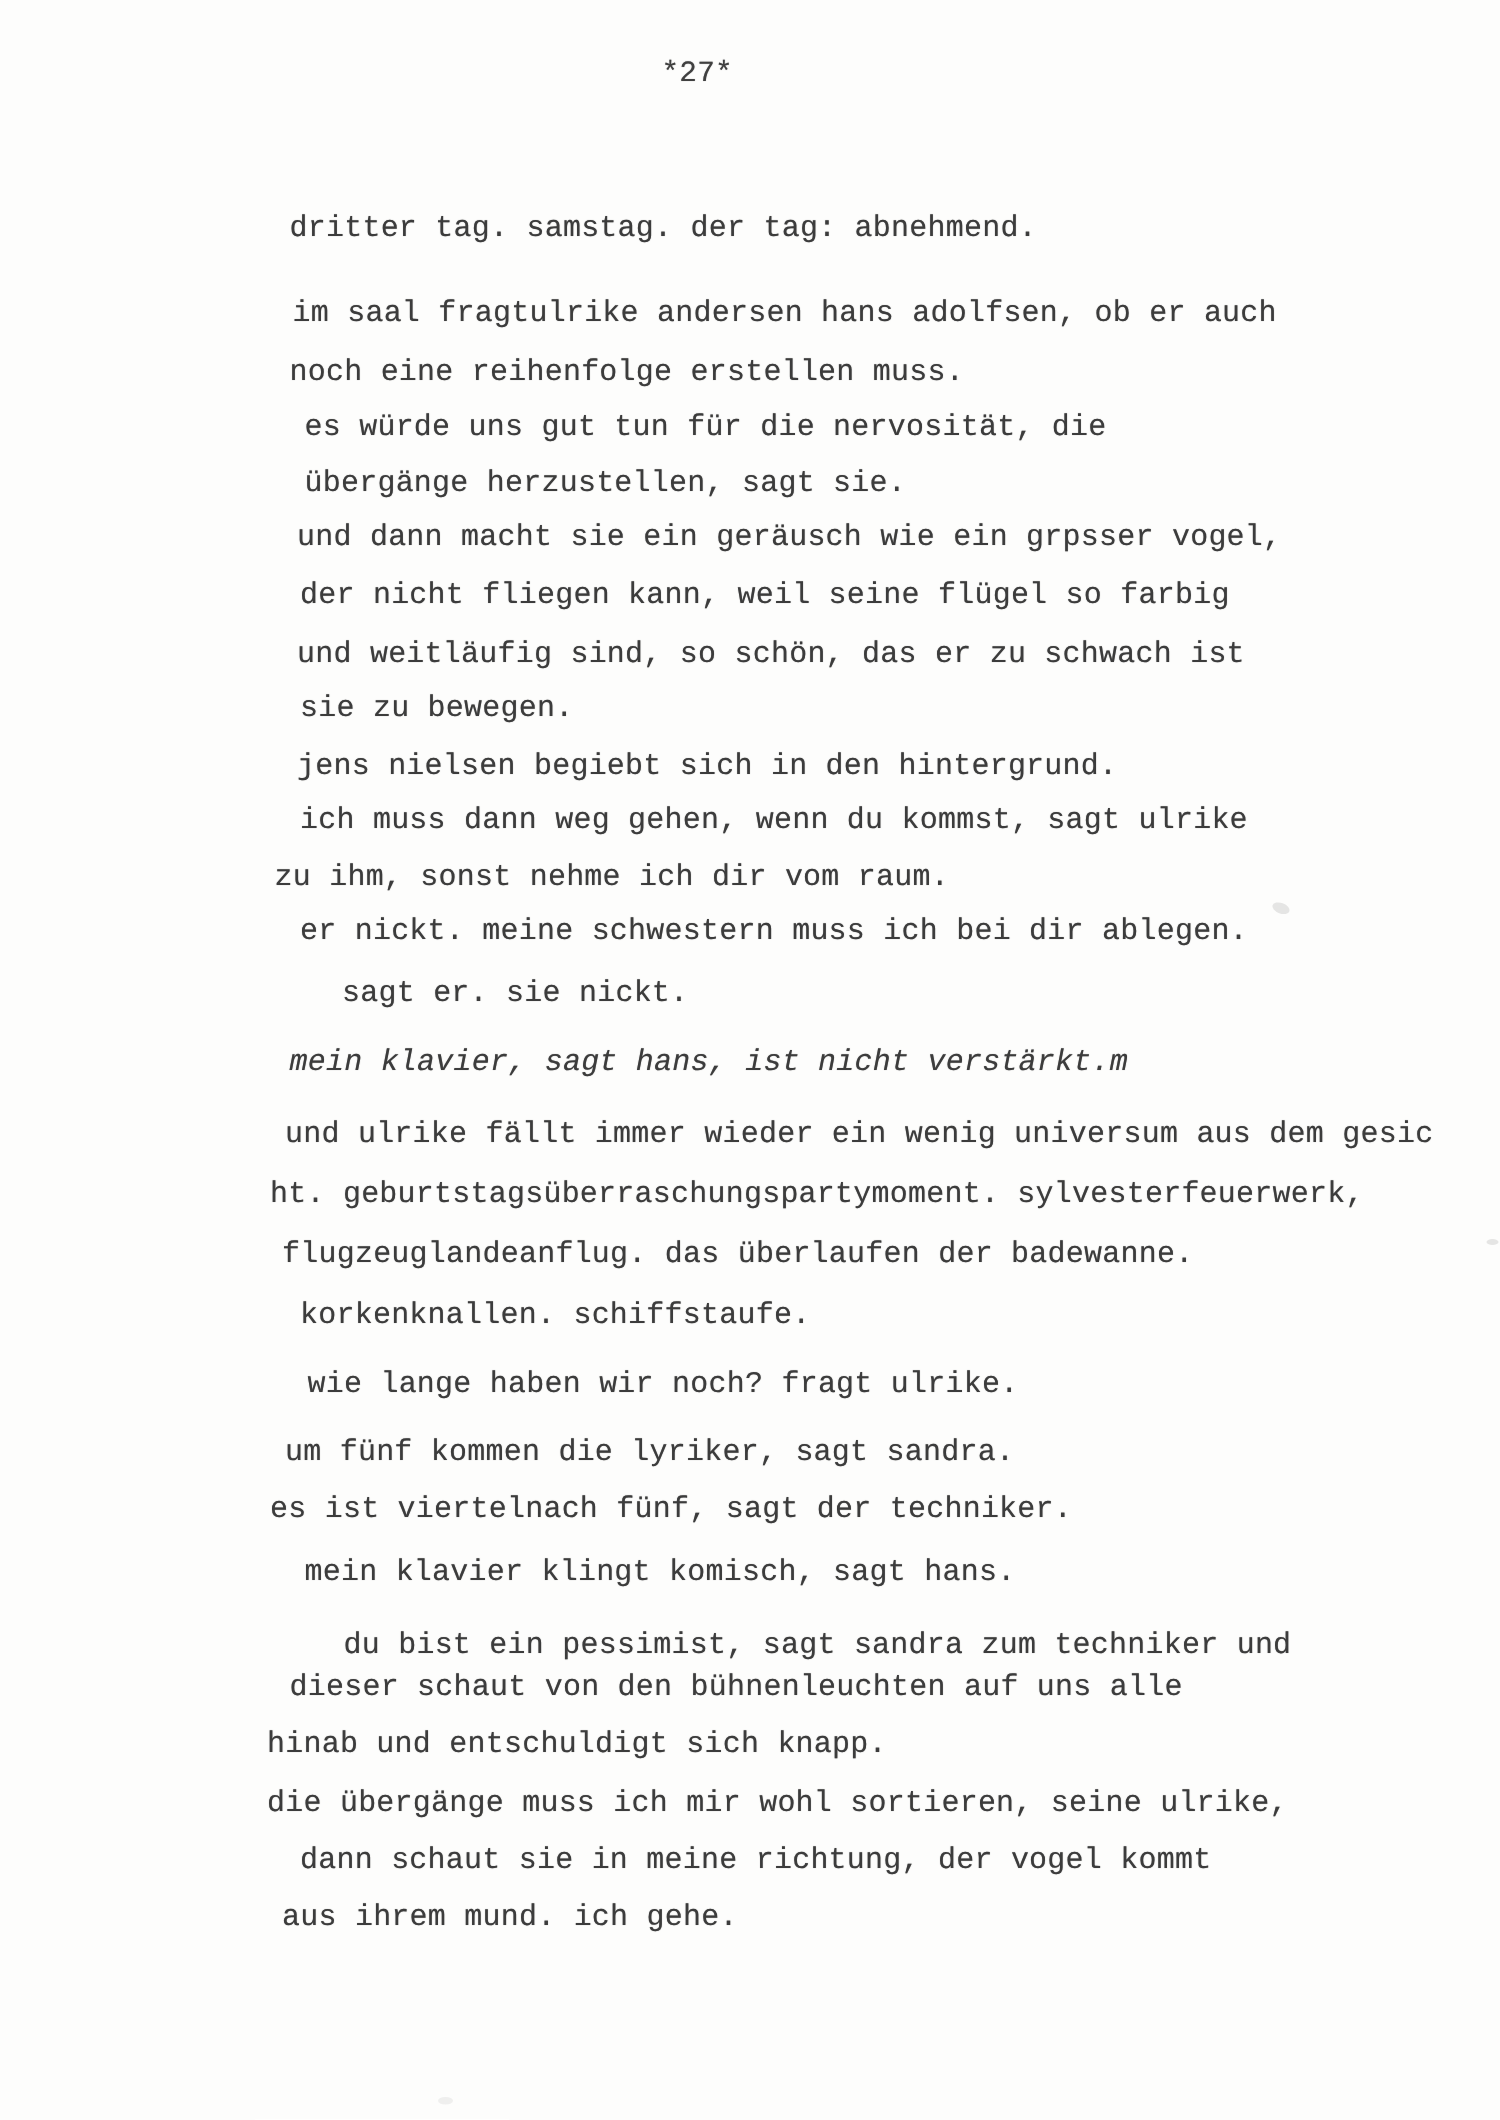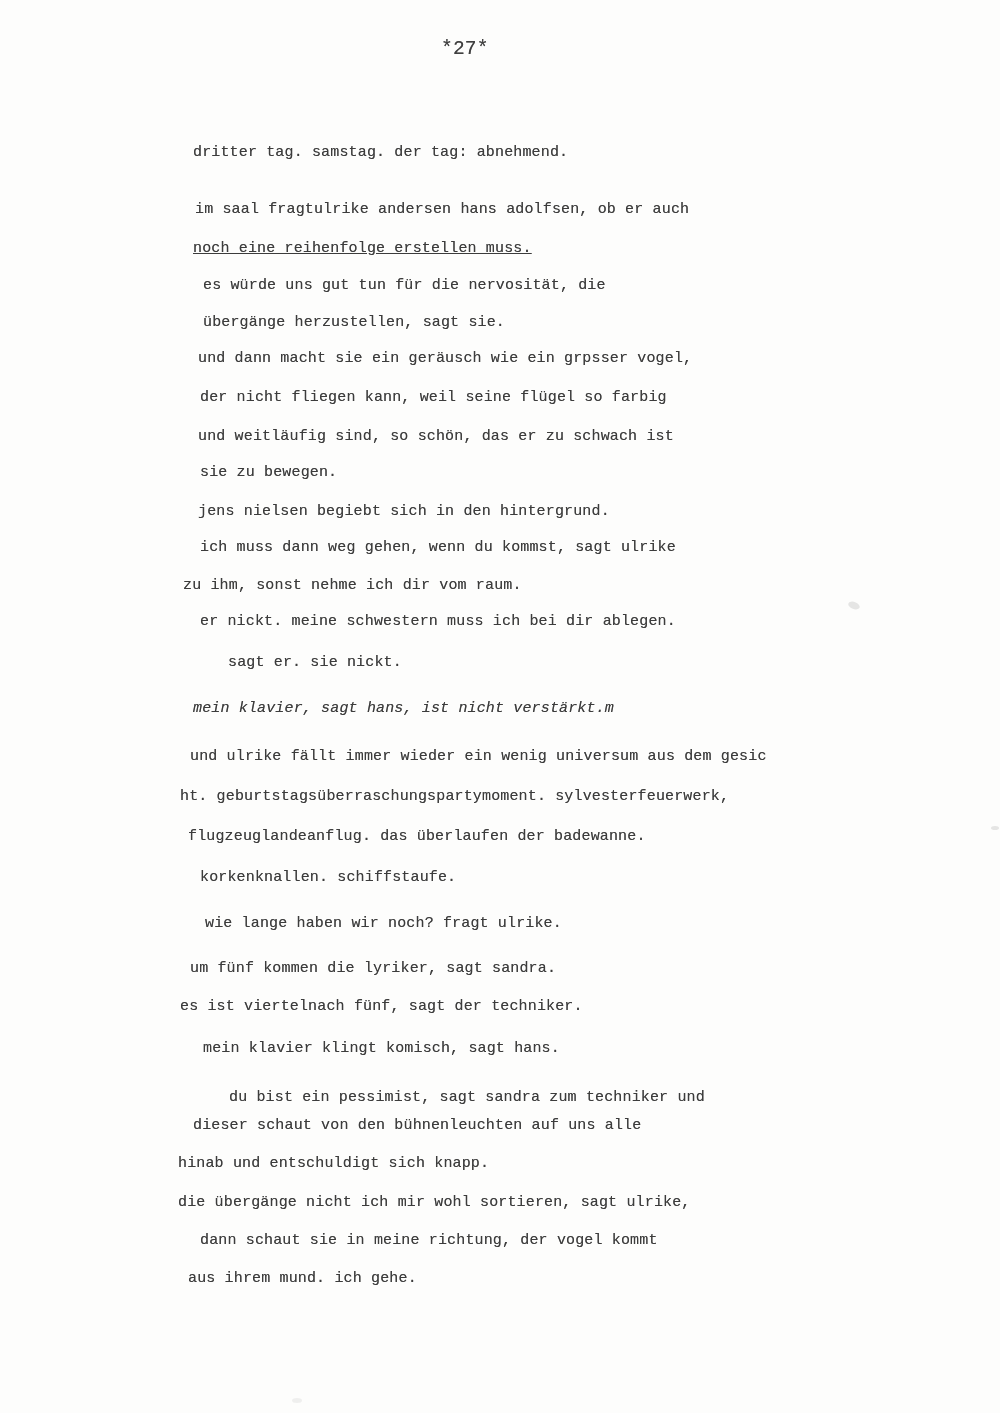--- a/index.html
+++ b/index.html
@@ -21,21 +21,21 @@
     top: 38px;
     left: 441px;
     font-size: 19.6px;
     letter-spacing: 0.15px;
     color: #404040;
     text-shadow: 0 0 0.6px rgba(45,45,45,0.55);
     white-space: pre;
   }
   .line {
     position: absolute;
-    font-size: 15px;
+    font-size: 20px;
     line-height: 24px;
     letter-spacing: 0.15px;
     white-space: pre;
     color: #3c3c3c;
     text-shadow: 0 0 0.6px rgba(45,45,45,0.55);
   }
   .smudge {
     position: absolute;
     background: rgba(120,120,120,0.18);
     border-radius: 50%;
@@ -46,21 +46,21 @@
 </style>
 </head>
 <body>
 
 <div class="paper">
   <div class="page-number">*27*</div>
 
   <div>
       <div class="line" style="top: 141px; left: 193px;">dritter tag. samstag. der tag: abnehmend.</div>
       <div class="line" style="top: 198px; left: 195px;">im saal fragtulrike andersen hans adolfsen, ob er auch</div>
-      <div class="line" style="top: 237px; left: 193px; text-decoration: underline;">noch eine reihenfolge erstellen muss.</div>
+      <div class="line" style="top: 237px; left: 193px;">noch eine reihenfolge erstellen muss.</div>
       <div class="line" style="top: 274px; left: 203px;">es würde uns gut tun für die nervosität, die</div>
       <div class="line" style="top: 311px; left: 203px;">übergänge herzustellen, sagt sie.</div>
       <div class="line" style="top: 347px; left: 198px;">und dann macht sie ein geräusch wie ein grpsser vogel,</div>
       <div class="line" style="top: 386px; left: 200px;">der nicht fliegen kann, weil seine flügel so farbig</div>
       <div class="line" style="top: 425px; left: 198px;">und weitläufig sind, so schön, das er zu schwach ist</div>
       <div class="line" style="top: 461px; left: 200px;">sie zu bewegen.</div>
       <div class="line" style="top: 500px; left: 198px;">jens nielsen begiebt sich in den hintergrund.</div>
       <div class="line" style="top: 536px; left: 200px;">ich muss dann weg gehen, wenn du kommst, sagt ulrike</div>
       <div class="line" style="top: 574px; left: 183px;">zu ihm, sonst nehme ich dir vom raum.</div>
       <div class="line" style="top: 610px; left: 200px;">er nickt. meine schwestern muss ich bei dir ablegen.</div>
@@ -70,21 +70,21 @@
       <div class="line" style="top: 785px; left: 180px;">ht. geburtstagsüberraschungspartymoment. sylvesterfeuerwerk,</div>
       <div class="line" style="top: 825px; left: 188px;">flugzeuglandeanflug. das überlaufen der badewanne.</div>
       <div class="line" style="top: 866px; left: 200px;">korkenknallen. schiffstaufe.</div>
       <div class="line" style="top: 912px; left: 205px;">wie lange haben wir noch? fragt ulrike.</div>
       <div class="line" style="top: 957px; left: 190px;">um fünf kommen die lyriker, sagt sandra.</div>
       <div class="line" style="top: 995px; left: 180px;">es ist viertelnach fünf, sagt der techniker.</div>
       <div class="line" style="top: 1037px; left: 203px;">mein klavier klingt komisch, sagt hans.</div>
       <div class="line" style="top: 1086px; left: 193px; margin-left: 36px;">du bist ein pessimist, sagt sandra zum techniker und</div>
       <div class="line" style="top: 1114px; left: 193px;">dieser schaut von den bühnenleuchten auf uns alle</div>
       <div class="line" style="top: 1152px; left: 178px; text-align: right;">hinab und entschuldigt sich knapp.</div>
-      <div class="line" style="top: 1191px; left: 178px;">die übergänge nicht ich mir wohl sortieren, sagt ulrike,</div>
+      <div class="line" style="top: 1191px; left: 178px;">die übergänge muss ich mir wohl sortieren, seine ulrike,</div>
       <div class="line" style="top: 1229px; left: 200px;">dann schaut sie in meine richtung, der vogel kommt</div>
       <div class="line" style="top: 1267px; left: 188px;">aus ihrem mund. ich gehe.</div>
     </div>
 
   <div class="smudge smudge-1"></div>
   <div class="smudge smudge-2"></div>
   <div class="smudge smudge-3"></div>
 </div>
 
 </body></html>

